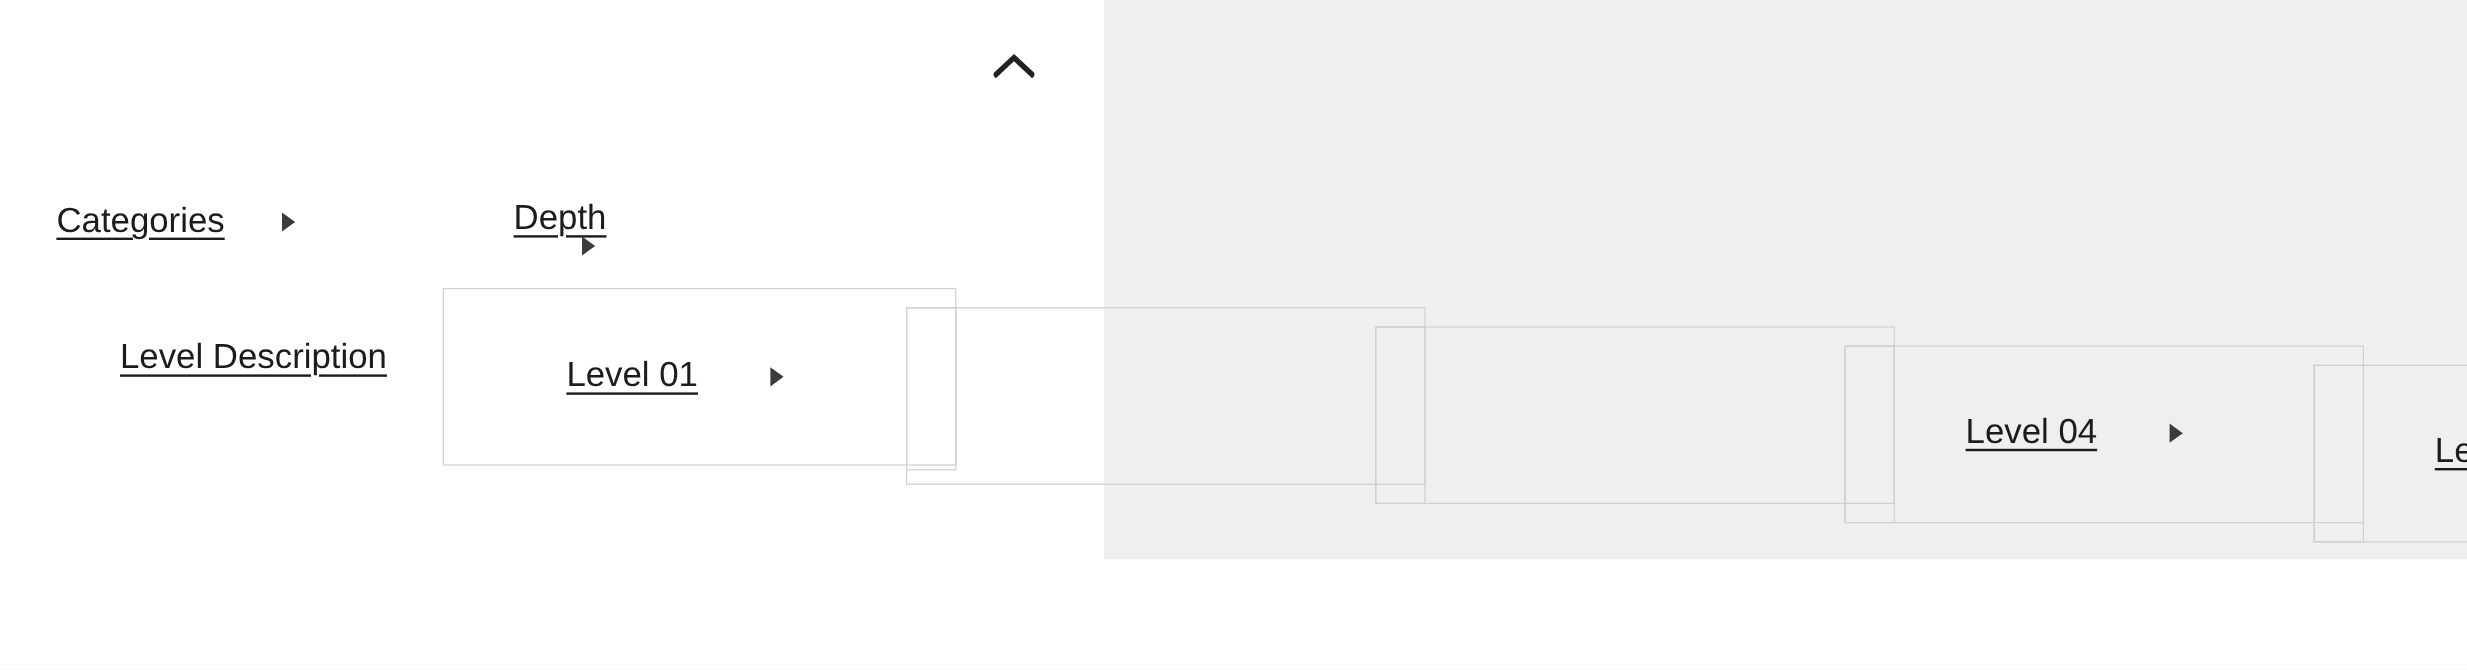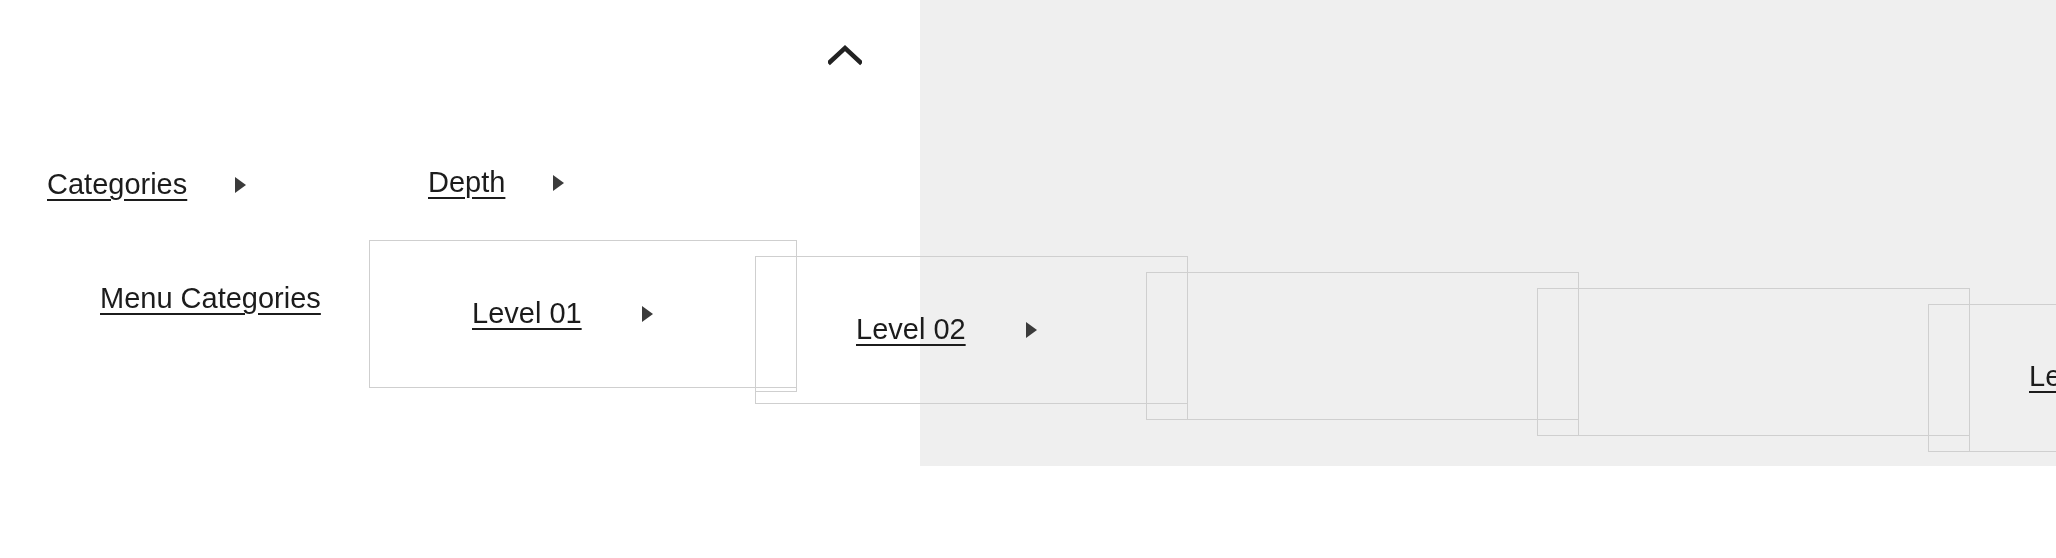--- a/index.html
+++ b/index.html
@@ -85,21 +85,21 @@
   .header-row { position: absolute; left: 0; top: 0; }
   .hdr-item {
     position: absolute;
     display: flex;
     align-items: center;
     white-space: nowrap;
   }
   .hdr-item .tri { margin-left: 48px; }
 
   #hdr-categories { left: 47px; top: 170px; }
-  #hdr-depth      { left: 428px; top: 168px; }
+  #hdr-depth      { left: 428px; top: 168px; flex-direction: column; }
 
   
   #menu-desc-label {
     position: absolute;
     left: 100px;
     top: 284px;
   }
 
   
   .level-box {
@@ -147,41 +147,41 @@
       <span class="tri"></span>
     </div>
 
     <div class="hdr-item" id="hdr-depth">
       <span class="link-label">Depth</span>
       <span class="tri"></span>
     </div>
 
   </div>
 
-  <span class="plain-label" id="menu-desc-label">Menu Categories</span>
+  <span class="plain-label" id="menu-desc-label">Level Description</span>
 
   <div class="level-box" style="left:369px; top:240px; width:428px; height:148px;"></div>
   <div class="connector-box" style="left:755px; top:256px; width:42px; height:136px;"></div>
   <div class="level-inner" style="left:472px; top:299px;text-align:center;">
     <span class="link-label">Level 01</span>
     <span class="tri"></span>
   </div>
 
   <div class="level-box" style="left:755px; top:256px; width:433px; height:148px;"></div>
   <div class="connector-box" style="left:1146px; top:272px; width:42px; height:148px;"></div>
-  <div class="level-inner" style="left:856px; top:315px;">
-    <span class="link-label">Level 02</span>
-    <span class="tri"></span>
-  </div>
 
   <div class="level-box" style="left:1146px; top:272px; width:433px; height:148px;"></div>
   <div class="connector-box" style="left:1537px; top:288px; width:42px; height:148px;"></div>
 
   <div class="level-box" style="left:1537px; top:288px; width:433px; height:148px;"></div>
   <div class="connector-box" style="left:1928px; top:304px; width:42px; height:148px;"></div>
+  <div class="level-inner" style="left:1638px; top:346px;">
+    <span class="link-label">Level 04</span>
+    <span class="tri"></span>
+  </div>
 
   <div class="level-box" style="left:1928px; top:304px; width:433px; height:148px;"></div>
   <div class="level-inner" style="left:2029px; top:362px;">
     <span class="link-label">Le</span>
 
   </div>
 
 </div>
 
 </body></html>

